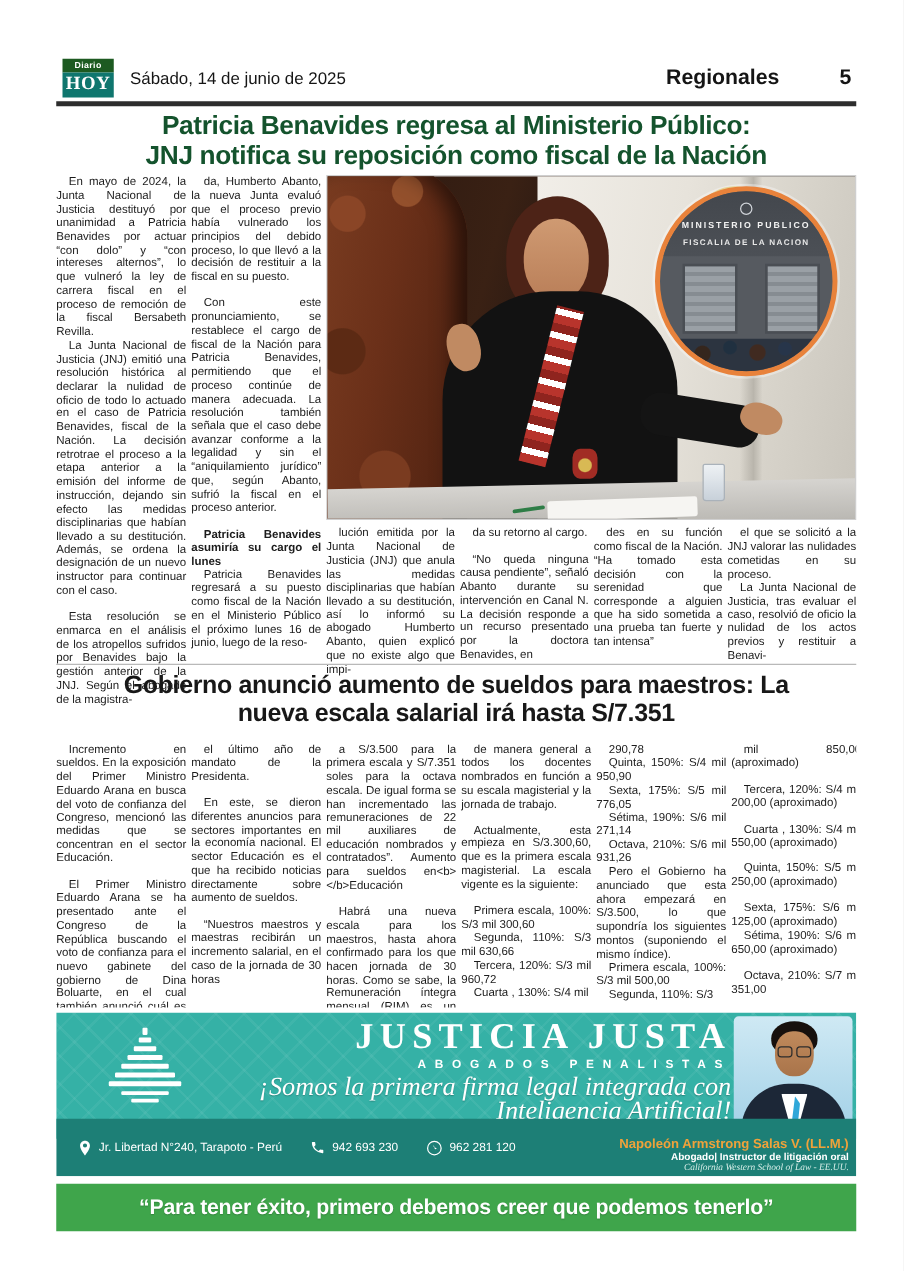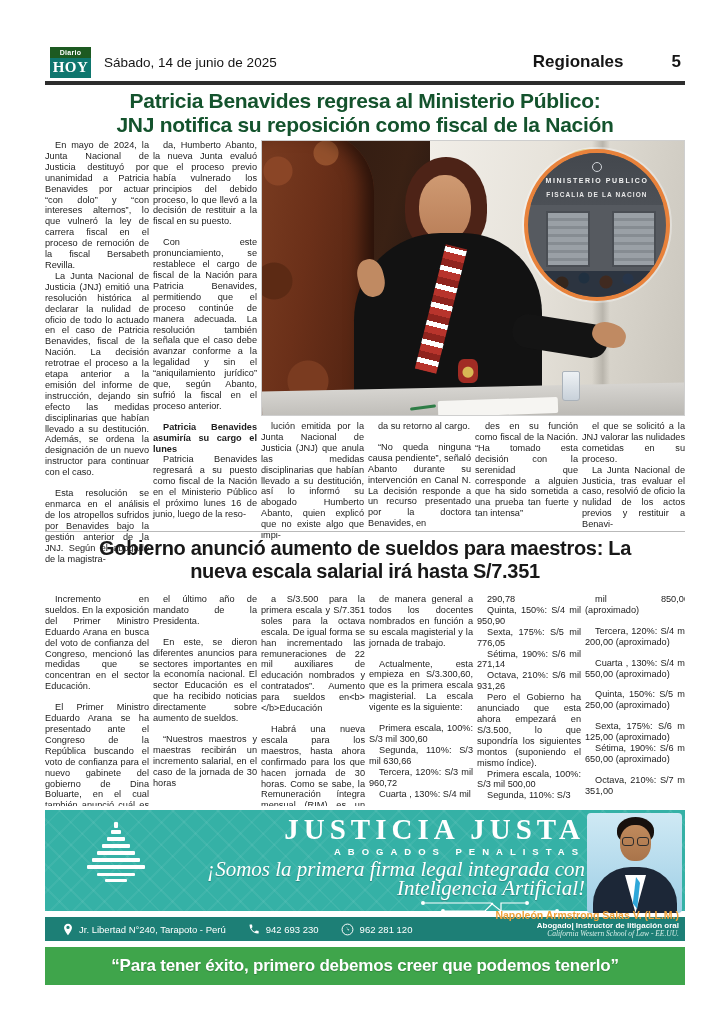--- a/index.html
+++ b/index.html
@@ -141,21 +141,21 @@
     background:linear-gradient(#c08a5c,#a9744a); border-radius:46%; }
   .adman-glass { position:absolute; top:24px; width:12px; height:9px;
     border:1.5px solid #2c2c2c; border-radius:3px; }
   .adman-glass.g1 { left:35px; } .adman-glass.g2 { left:50px; }
   .adman-suit { position:absolute; bottom:0; left:6px; width:84px; height:46px;
     background:#1c2737; border-radius:45% 45% 0 0 / 80% 80% 0 0; }
   .adman-shirt { position:absolute; bottom:0; left:38px; width:21px; height:38px;
     background:#fff; clip-path:polygon(0 0,100% 0,50% 100%); }
   .adman-tie { position:absolute; bottom:4px; left:45px; width:8px; height:32px;
     background:#2fa7d9; clip-path:polygon(50% 0,100% 18%,65% 100%,10% 82%); }
-  .ad-bar { position:absolute; left:0; bottom:0; width:640px; height:24px; background:#1d7f76;
+  .ad-bar { position:absolute; left:0; bottom:0; width:640px; height:46px; background:#1d7f76;
     display:flex; align-items:center; color:#fff; }
   .ad-contact { display:flex; align-items:center; gap:6px; margin-left:18px; font-size:9.5px; }
   .ad-contact + .ad-contact { margin-left:22px; }
   .ad-contact svg { display:block; }
   .ad-lawyer { position:absolute; right:6px; bottom:2px; text-align:right; line-height:1.15; }
   .ad-lawyer-name { color:#f0a23a; font-weight:bold; font-size:10.5px; }
   .ad-lawyer-title { color:#fff; font-weight:bold; font-size:8px; }
   .ad-lawyer-school { color:#d8efe9; font-style:italic; font-size:7.5px;
     font-family:"Liberation Serif",serif; }
 

